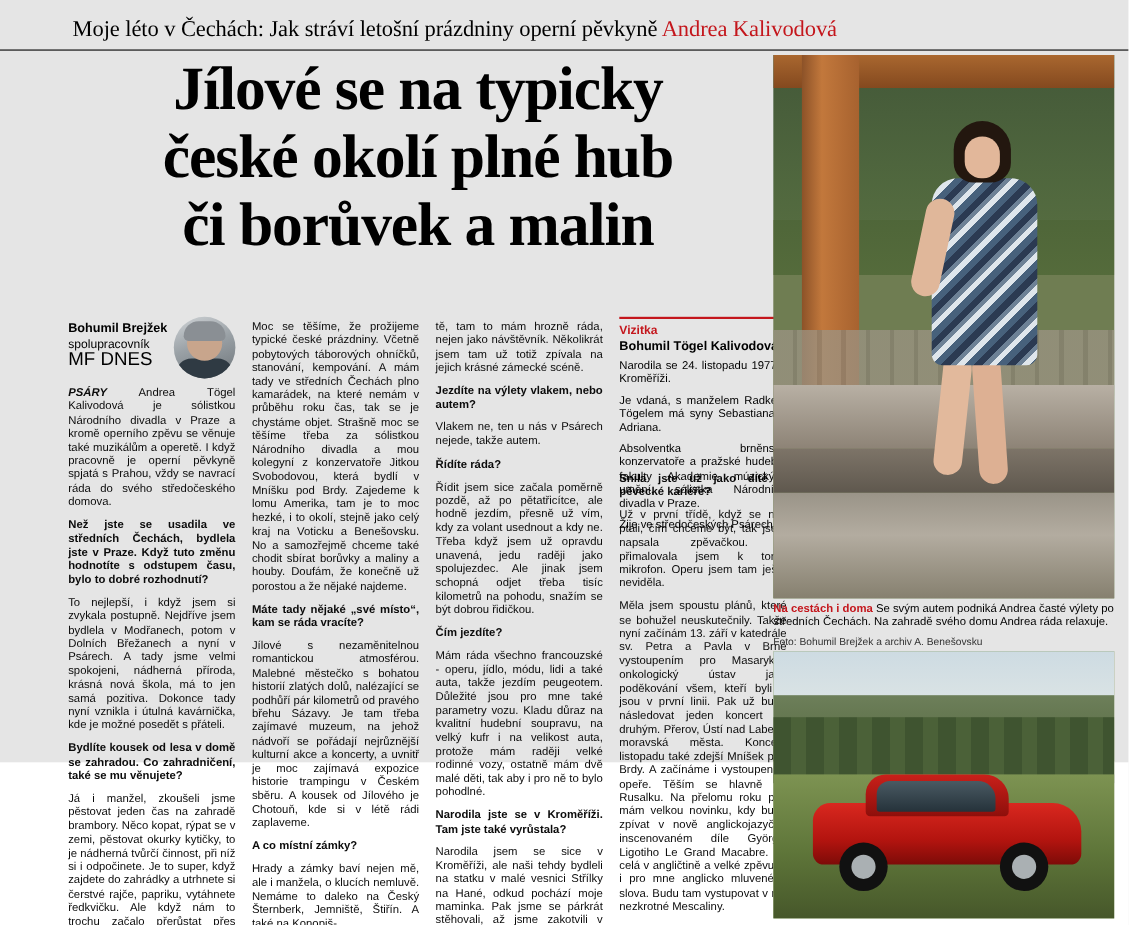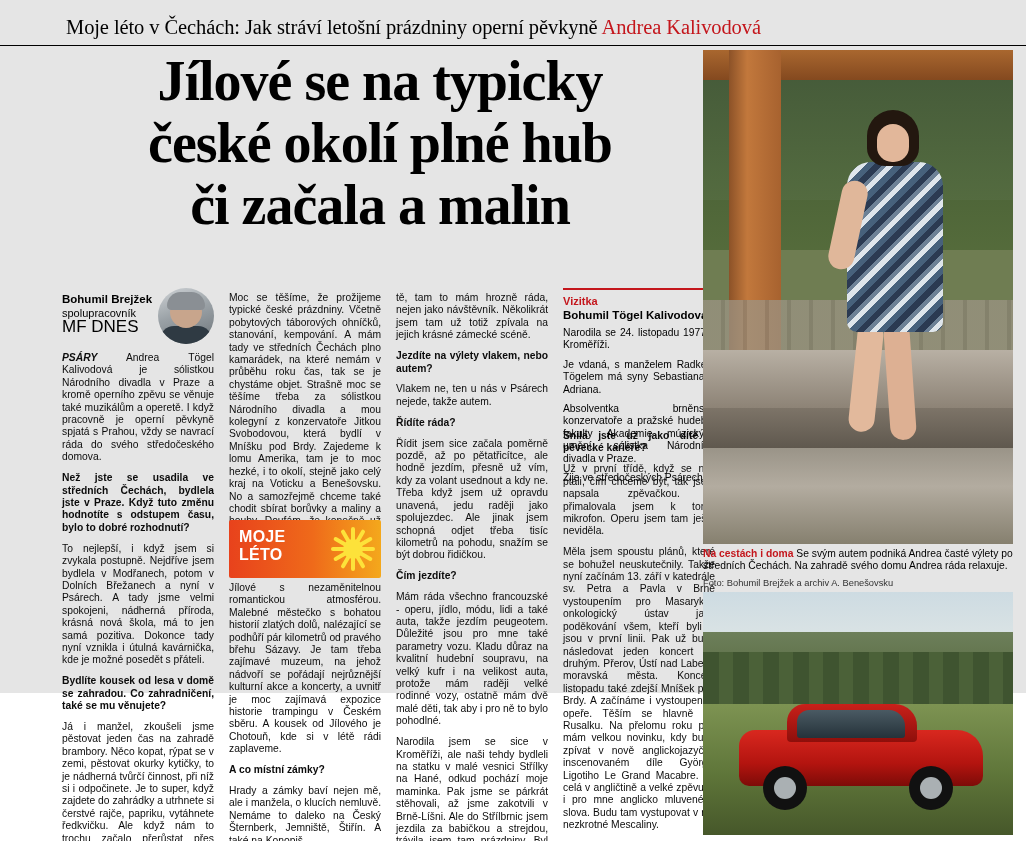--- a/index.html
+++ b/index.html
@@ -306,21 +306,21 @@
 
   <div class="kicker-wrap">
     <div class="kicker">
       <span>Moje léto v Čechách: Jak stráví letošní prázdniny operní pěvkyně </span><span class="name">Andrea Kalivodová</span>
     </div>
   </div>
 
   <div class="headline">
     <span class="l1">Jílové se na typicky</span>
     <span class="l2">české okolí plné hub</span>
-    <span class="l3">či začala a malin</span>
+    <span class="l3">či borůvek a malin</span>
   </div>
 
   <div class="byline">
     <div class="bname">Bohumil Brejžek</div>
     <div class="brole">spolupracovník</div>
     <div class="bsrc">MF DNES</div>
   </div>
   <div class="byline-photo">
     <span class="body"></span>
     <span class="face"></span>
@@ -342,43 +342,29 @@
       <p>Hrady a zámky baví nejen mě, ale i manžela, o klucích nemluvě. Nemáme to daleko na Český Šternberk, Jemniště, Štiřín. A také na Konopiš-</p>
     </div>
   <div class="col" id="col3">
       <p>tě, tam to mám hrozně ráda, nejen jako návštěvník. Několikrát jsem tam už totiž zpívala na jejich krásné zámecké scéně.</p>
       <p class="q">Jezdíte na výlety vlakem, nebo autem?</p>
       <p>Vlakem ne, ten u nás v Psárech nejede, takže autem.</p>
       <p class="q">Řídíte ráda?</p>
       <p>Řídit jsem sice začala poměrně pozdě, až po pětatřicítce, ale hodně jezdím, přesně už vím, kdy za volant usednout a kdy ne. Třeba když jsem už opravdu unavená, jedu raději jako spolujezdec. Ale jinak jsem schopná odjet třeba tisíc kilometrů na pohodu, snažím se být dobrou řidičkou.</p>
       <p class="q">Čím jezdíte?</p>
       <p>Mám ráda všechno francouzské - operu, jídlo, módu, lidi a také auta, takže jezdím peugeotem. Důležité jsou pro mne také parametry vozu. Kladu důraz na kvalitní hudební soupravu, na velký kufr i na velikost auta, protože mám raději velké rodinné vozy, ostatně mám dvě malé děti, tak aby i pro ně to bylo pohodlné.</p>
+      <p class="q">Narodila jste se v Kroměříži. Tam jste také vyrůstala?</p>
       <p>Narodila jsem se sice v Kroměříži, ale naši tehdy bydleli na statku v malé vesnici Střílky na Hané, odkud pochází moje maminka. Pak jsme se párkrát stěhovali, až jsme zakotvili v Brně-Líšni. Ale do Střílbrnic jsem jezdila za babičkou a strejdou, trávila jsem tam prázdniny. Byl tam velký statek, spousta zvířat a drůbeže, bylo to tam pro mne dobrodružství.</p>
     </div>
   <div class="col" id="col4">
       <p class="q">Snila jste už jako dítě o pěvecké kariéře?</p>
       <p>Už v první třídě, když se nás ptali, čím chceme být, tak jsem napsala zpěvačkou. A přimalovala jsem k tomu mikrofon. Operu jsem tam ještě neviděla.</p>
       <p>Měla jsem spoustu plánů, které se bohužel neuskutečnily. Takže nyní začínám 13. září v katedrále sv. Petra a Pavla v Brně vystoupením pro Masarykův onkologický ústav jako poděkování všem, kteří byli a jsou v první linii. Pak už bude následovat jeden koncert za druhým. Přerov, Ústí nad Labem, moravská města. Koncem listopadu také zdejší Mníšek pod Brdy. A začínáme i vystoupení v opeře. Těším se hlavně na Rusalku. Na přelomu roku pak mám velkou novinku, kdy budu zpívat v nově anglickojazyčně inscenovaném díle Györgyi Ligotiho Le Grand Macabre. Je celá v angličtině a velké zpěvu je i pro mne anglicko mluveného slova. Budu tam vystupovat v roli nezkrotné Mescaliny.</p>
     </div>
 
-  <div class="moje-leto">
-    <div class="txt">
-      <div>MOJE</div>
-      <div>LÉTO</div>
-    </div>
-    <div class="sun">
-      <span class="ray" style="transform:rotate(0deg)"></span>
-      <span class="ray" style="transform:rotate(30deg)"></span>
-      <span class="ray" style="transform:rotate(60deg)"></span>
-      <span class="ray" style="transform:rotate(90deg)"></span>
-      <span class="ray" style="transform:rotate(120deg)"></span>
-      <span class="ray" style="transform:rotate(150deg)"></span>
-      <span class="core"></span>
-    </div>
-  </div>
 
   <div class="vizitka">
     <div class="vtitle">Vizitka</div>
     <div class="vname">Bohumil Tögel Kalivodová</div>
     <div class="vtext" id="vizitka-text">
         <p>Narodila se 24. listopadu 1977 v Kroměříži.</p>
         <p>Je vdaná, s manželem Radkem Tögelem má syny Sebastiana a Adriana.</p>
         <p>Absolventka brněnské konzervatoře a pražské hudební fakulty Akademie múzických umění, sólistka Národního divadla v Praze.</p>
         <p>Žije ve středočeských Psárech.</p>
       </div>

